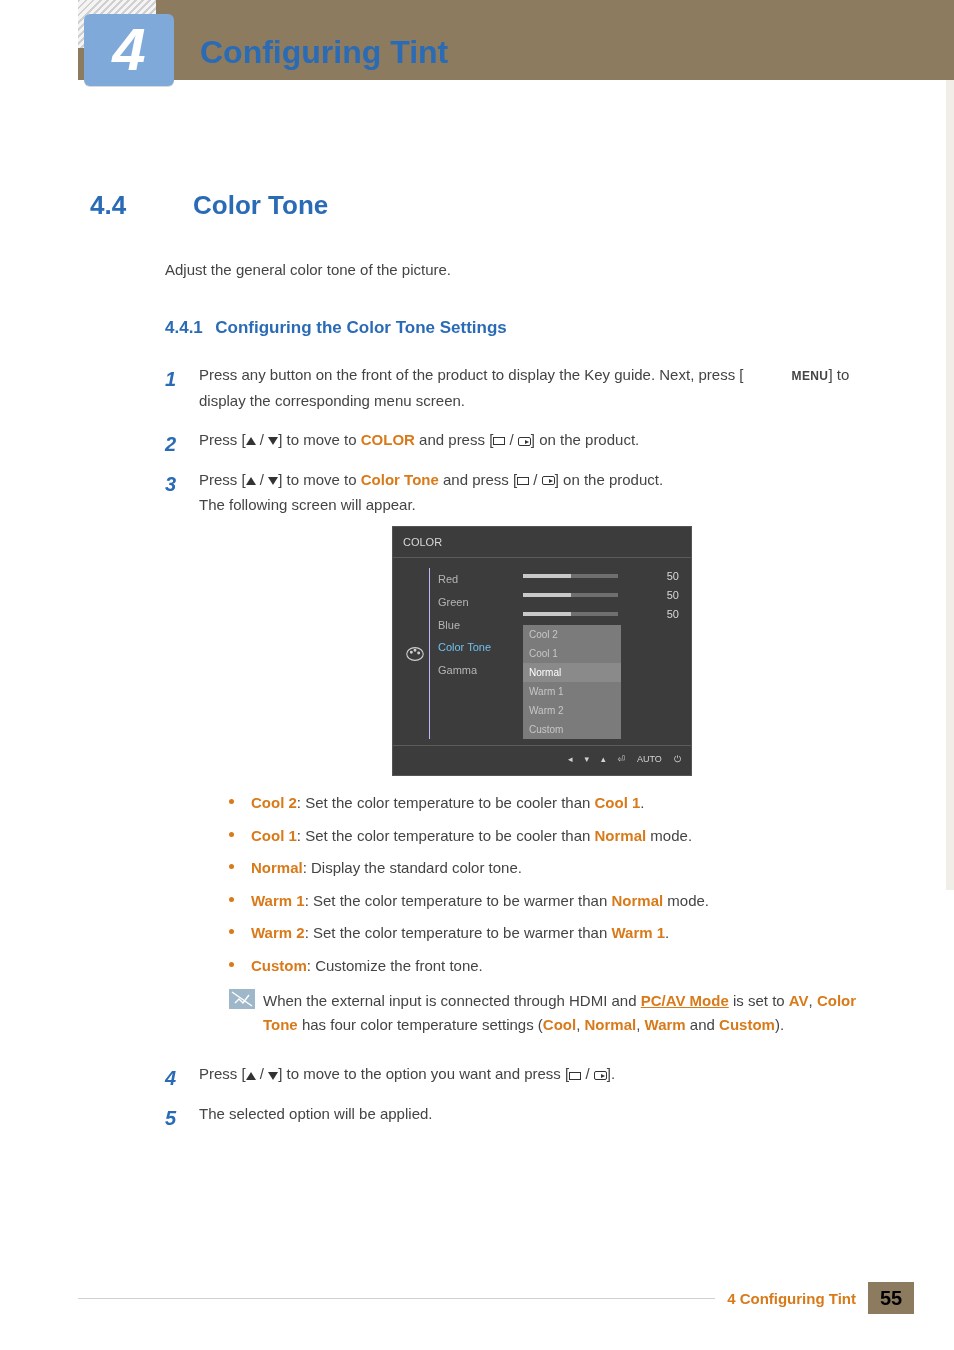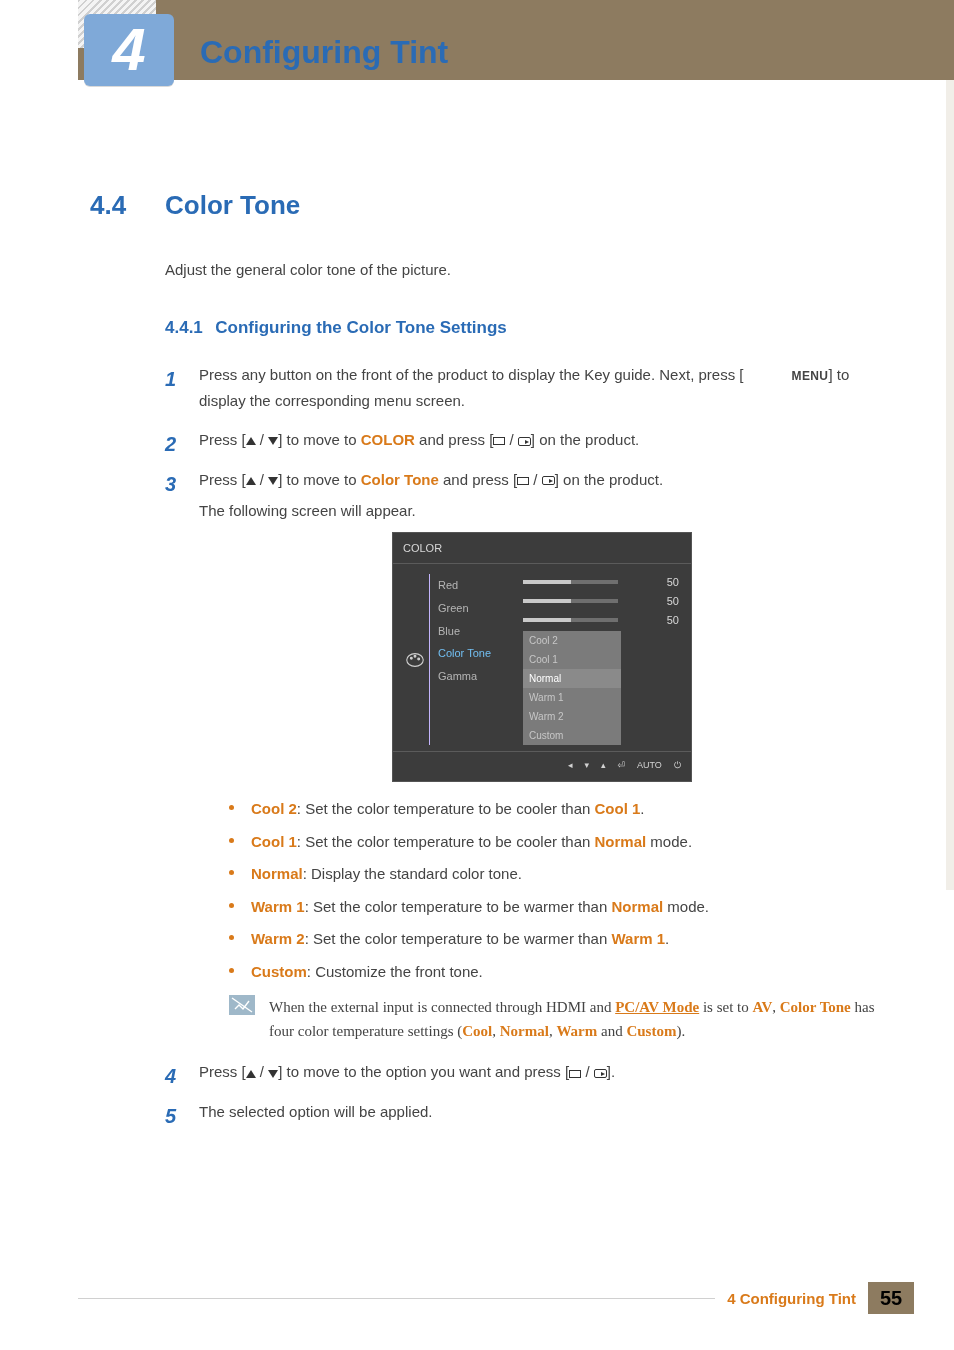--- a/index.html
+++ b/index.html
@@ -8,21 +8,21 @@
 
   .top-bar { position:absolute; top:0; left:78px; right:0; height:80px; background:#8d7b60; }
   .hatch { position:absolute; top:0; left:78px; width:78px; height:48px;
     background:repeating-linear-gradient(135deg,#d0d0d0 0,#d0d0d0 2px,#f4f4f4 2px,#f4f4f4 5px); }
   .chapter-box { position:absolute; left:84px; top:14px; width:90px; height:72px; background:#7fa9d8; border-radius:6px; display:flex; align-items:center; justify-content:center; box-shadow:0 1px 0 rgba(0,0,0,0.15); }
   .chapter-box .num { color:#fff; font-size:60px; font-weight:bold; font-style:italic; line-height:1; }
   .chapter-title { position:absolute; left:200px; top:34px; font-size:32px; color:#2a6bb5; font-weight:bold; }
 
   .body { position:absolute; left:90px; top:190px; width:795px; }
 
-  .sec-row { display:flex; align-items:flex-start; margin-bottom:40px; }
+  .sec-row { display:flex; align-items:flex-start; margin-bottom:40px;gap:28px; }
   .sec-num { font-size:26px; color:#2a6bb5; font-weight:bold; width:75px; }
   .sec-title { font-size:26px; color:#2a6bb5; font-weight:bold; }
 
   .intro { margin-left:75px; font-size:15px; color:#444; margin-bottom:40px; }
 
   .subsec-row { margin-left:75px; margin-bottom:24px; }
   .subsec-num { font-size:17px; color:#2a6bb5; font-weight:bold; display:inline-block; margin-right:8px; }
   .subsec-title { font-size:17px; color:#2a6bb5; font-weight:bold; display:inline; }
 
   ol.steps { list-style:none; margin-left:75px; counter-reset:step; }
@@ -31,21 +31,21 @@
 
   .orange { color:#d97a1a; font-weight:bold; }
   .orange-u { color:#d97a1a; font-weight:bold; text-decoration:underline; }
   .menu { font-weight:bold; font-size:12px; letter-spacing:0.4px;margin-left:48px; }
   .tri-up{display:inline-block;width:0;height:0;border-left:5px solid transparent;border-right:5px solid transparent;border-bottom:8px solid #333;vertical-align:middle;}
   .tri-dn{display:inline-block;width:0;height:0;border-left:5px solid transparent;border-right:5px solid transparent;border-top:8px solid #333;vertical-align:middle;}
   .rect-ic{display:inline-block;width:12px;height:8px;border:1.4px solid #333;vertical-align:middle;}
   .arr-ic{display:inline-block;width:13px;height:9px;border:1.4px solid #333;border-radius:2px;vertical-align:middle;position:relative;}
   .arr-ic::after{content:"";position:absolute;right:1px;top:2px;width:0;height:0;border-top:2.5px solid transparent;border-bottom:2.5px solid transparent;border-left:4px solid #333;}
 
-  .sub-after-step{ margin-top:6px; }
+  .sub-after-step{ }
 
   .osd { width:300px; margin:8px auto 16px; background:#3c3c3c; border:1px solid #555; }
   .osd-title { color:#d8d8d8; font-size:11px; padding:6px 10px; border-bottom:1px solid #5b5b5b; }
   .osd-body { display:flex; padding:10px 12px 6px 8px; }
   .osd-left { width:28px; display:flex; align-items:center; justify-content:center; }
   .osd-left svg { width:22px; height:22px; }
   .osd-menu { flex:0 0 80px; font-size:11px; color:#b5b5b5; padding-left:8px; border-left:1px solid #c4b5fd; }
   .osd-menu div { padding:2px 0; }
   .osd-menu .sel { color:#72bff2; }
   .osd-vals { flex:1; padding-left:14px; }
@@ -57,21 +57,21 @@
   .osd-drop { background:#7b7b7b; width:98px; font-size:10px; color:#c7c7c7; }
   .osd-drop div { padding:1px 6px; }
   .osd-drop .hi { color:#fff; background:#8a8a8a; }
   .osd-bot { display:flex; justify-content:flex-end; gap:12px; padding:6px 10px 8px; border-top:1px solid #5b5b5b; }
   .osd-bot span { font-size:9px; color:#d2d2d2; }
 
   ul.bullets { list-style:none; margin-left:30px; }
   ul.bullets li { position:relative; padding-left:22px; font-size:15px; color:#444; line-height:1.5; margin-bottom:10px; }
   ul.bullets li::before { content:""; position:absolute; left:0; top:7px; width:5px; height:5px; border-radius:50%; background:#d97a1a; }
 
-  .note-row { display:flex; margin:12px 0 16px 30px; gap:14px;font-family:Liberation Serif, serif; }
+  .note-row { display:flex; margin:12px 0 24px 30px; gap:8px; }
   .note-ic { flex:0 0 26px; }
   .note-text { flex:1; font-size:15px; color:#444; line-height:1.6; }
 
   .footer { position:absolute; left:78px; bottom:36px; right:40px; display:flex; align-items:center; }
   .footer-line { flex:1; height:1px; background:#d0d0d0; }
   .footer-label { font-size:15px; color:#d97a1a; font-weight:bold; margin:0 12px; }
   .page-box { width:46px; height:32px; background:#8d7b60; color:#000000; display:flex; align-items:center; justify-content:center; font-size:20px; font-weight:bold; }
   .side-strip { position:absolute; right:0; top:80px; width:8px; height:810px; background:#f1eee8; }
 </style>
 </head>

